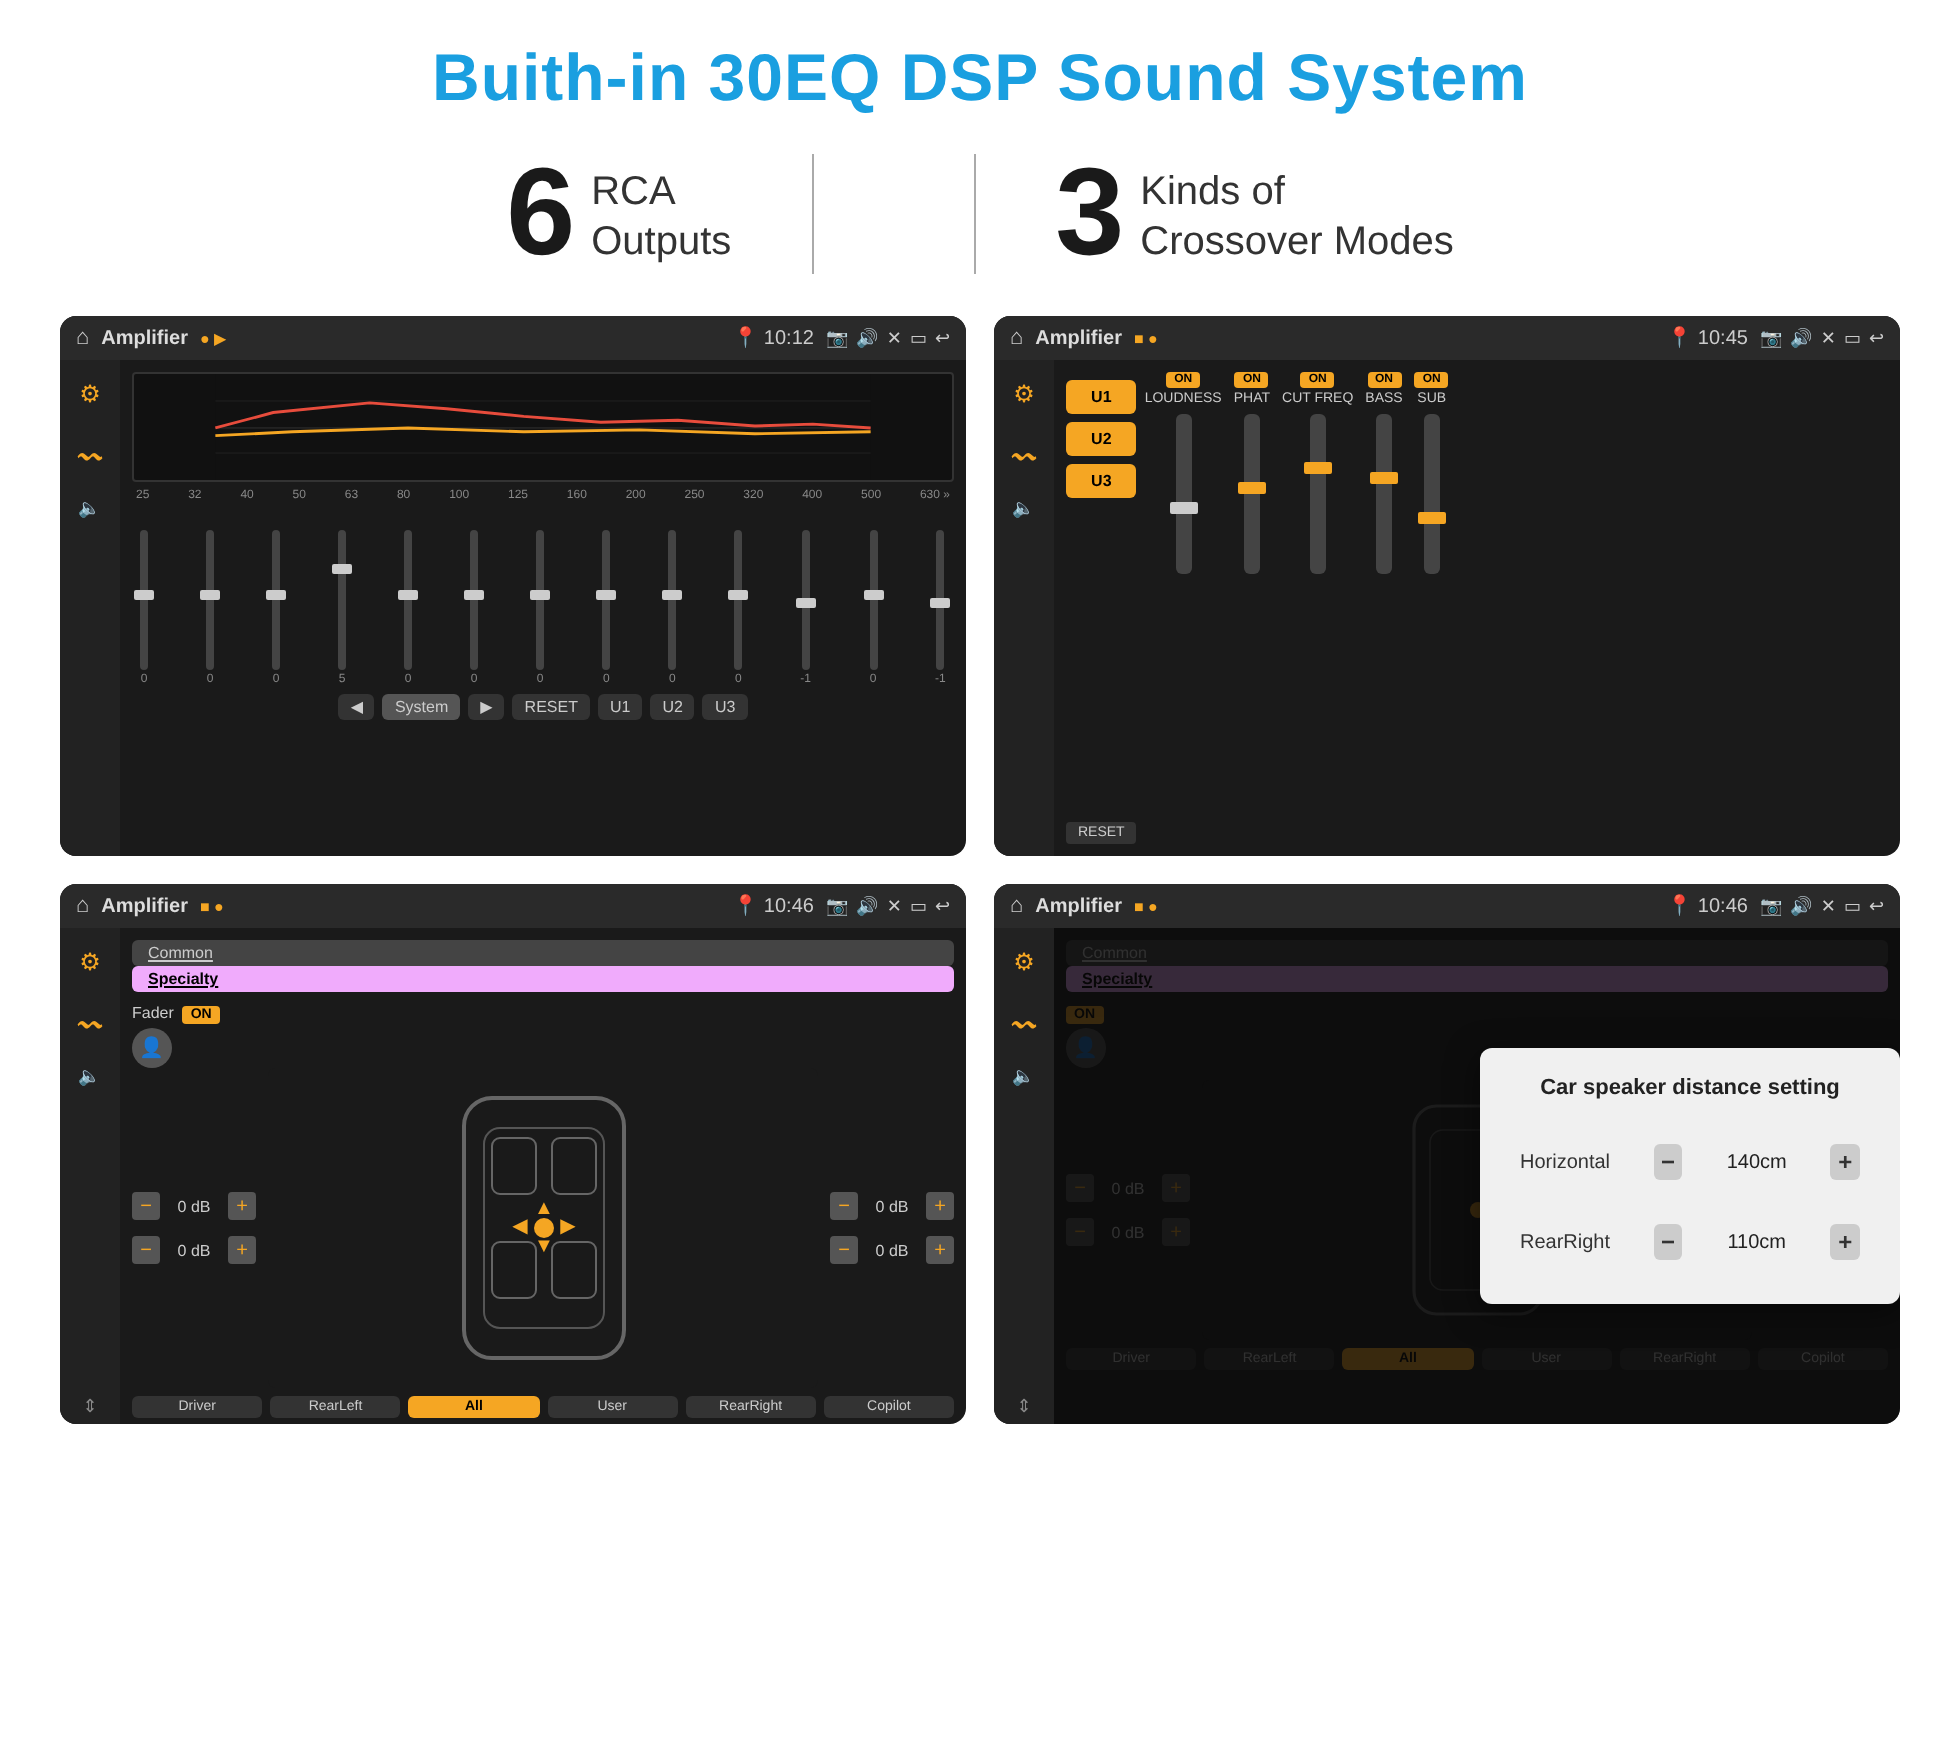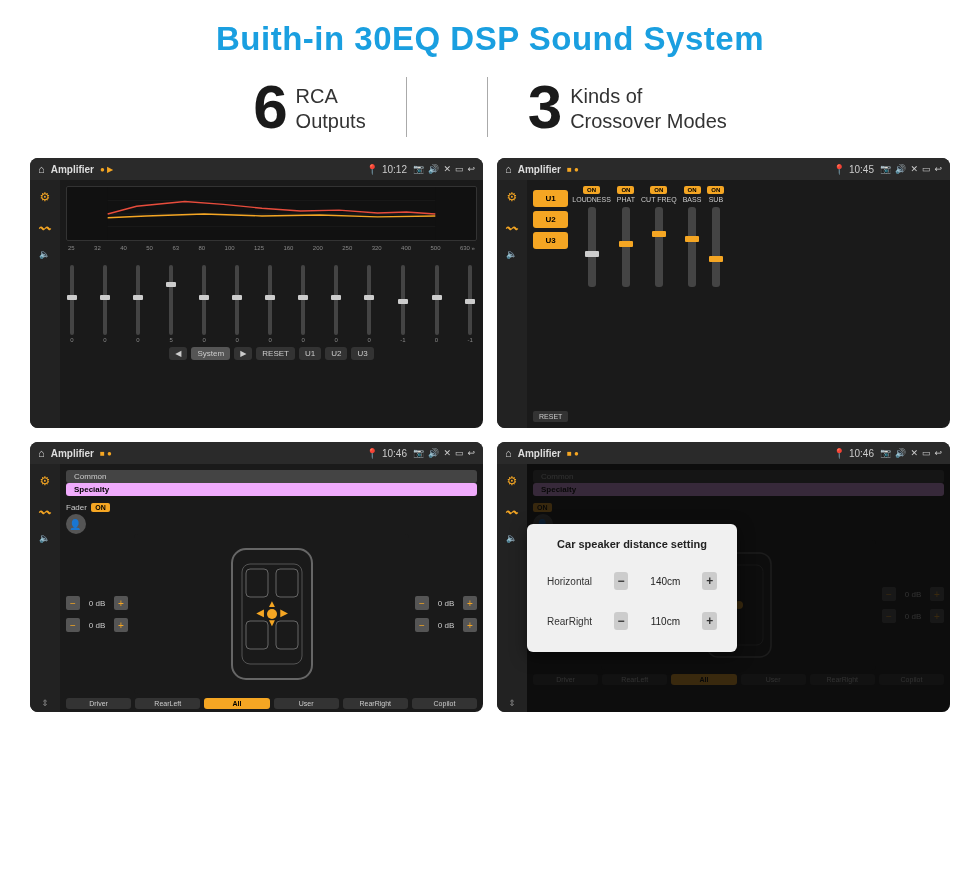--- a/index.html
+++ b/index.html
@@ -291,20 +291,21 @@
       border-radius: 2px;
       cursor: pointer;
     }
     .tab-btn {
       background: #444;
       color: #ccc;
       font-size: 8px;
       padding: 2px 8px;
       border-radius: 3px;
       cursor: pointer;
+      text-decoration: underline;
     }
     .tab-btn.active {
       background: #f0abfc;
       color: #000;
       font-weight: bold;
     }
     .fader-label {
       color: #ccc;
       font-size: 8px;
       margin-left: auto;
@@ -406,21 +407,21 @@
     .dialog-overlay {
       position: absolute;
       top: 0;
       left: 0;
       right: 0;
       bottom: 0;
       background: rgba(0,0,0,0.5);
       z-index: 10;
       display: flex;
       align-items: center;
-      justify-content: flex-start;
+      justify-content: flex-end;
     }
     .dialog-box {
       background: #f0f0f0;
       border-radius: 6px;
       padding: 14px 20px;
       width: 210px;
       box-shadow: 0 4px 16px rgba(0,0,0,0.5);
     }
     .dialog-title {
       font-size: 11px;

